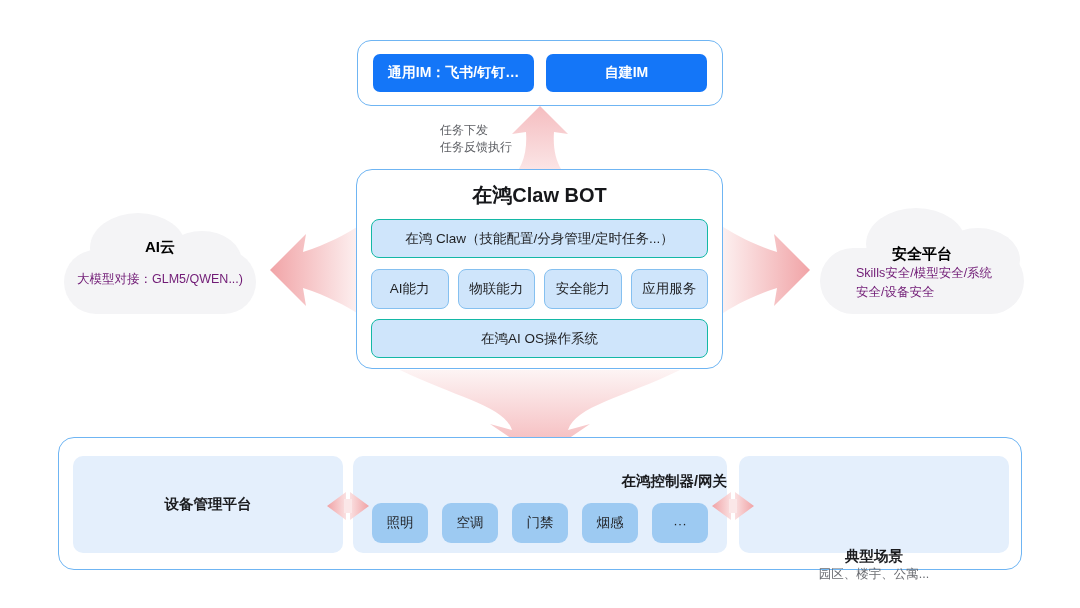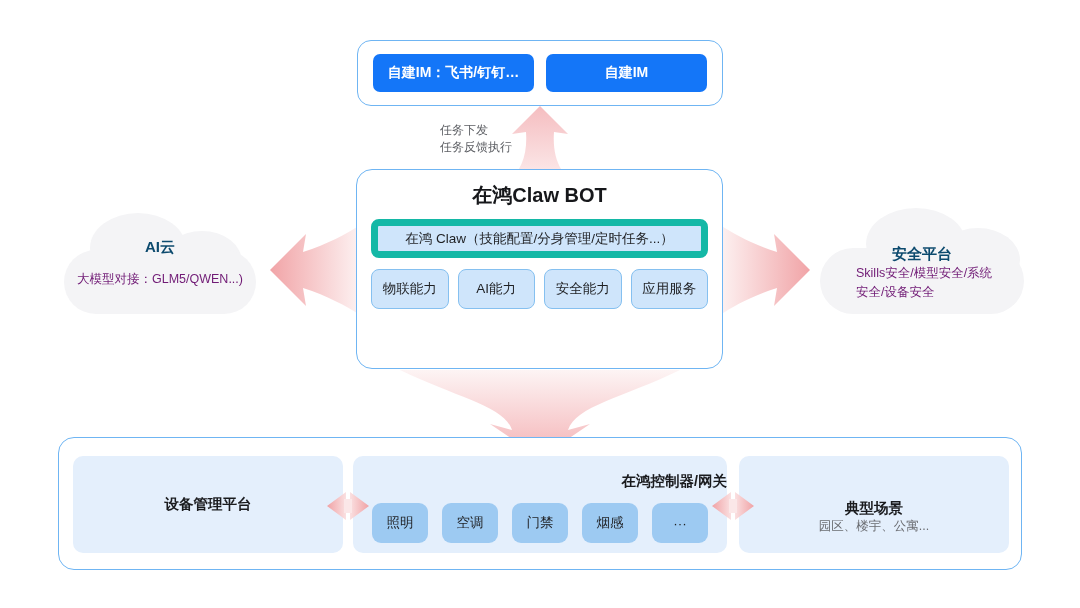--- a/index.html
+++ b/index.html
@@ -22,55 +22,55 @@
   
   .task-labels { position: absolute; left: 440px; top: 122px; width: 200px; text-align: left;
                  z-index: 3; font-size: 12px; line-height: 17px; color: #5e6065; }
 
   
   .bot-box { position: absolute; left: 356px; top: 169px; width: 367px; height: 200px;
              background: #fff; border: 1px solid #6fb5f3; border-radius: 16px; z-index: 2;
              padding: 0 14px; }
   .bot-title { margin-top: 15px; text-align: center; font-size: 20px; font-weight: 700;
                line-height: 20px; color: #16171a; }
-  .layer { margin-top: 14px; height: 39px; background: #cfe5fb; border: 7px solid #14b8a6;
+  .layer { margin-top: 14px; height: 39px; background: #cfe5fb; border: 1px solid #14b8a6;
            border-radius: 8px; display: flex; align-items: center; justify-content: center;
            font-size: 13.5px; color: #1f2023; }
   .caps-row { display: flex; gap: 9px; margin-top: 11px; }
   .cap-box { flex: 1; height: 40px; background: #cfe5fb; border: 1px solid #85c0f0;
              border-radius: 8px; display: flex; align-items: center; justify-content: center;
              font-size: 13.5px; color: #1f2023; }
   .os-layer { margin-top: 10px; }
 
   
   .cloud { position: absolute; z-index: 0; }
   .cloud-left { left: 60px; top: 206px; width: 200px; height: 112px; }
   .cloud-right { left: 816px; top: 202px; width: 212px; height: 118px; }
   .cloud-title { position: absolute; left: 0; width: 100%; text-align: center;
-                 font-size: 15px; font-weight: 700; color: #0c4a6e; z-index: 3; }
+                 font-size: 15px; font-weight: 700; color: #000000; z-index: 3; }
   .cloud-sub { position: absolute; font-size: 12.5px; color: #701a75; line-height: 19px; z-index: 3; }
   .cloud-left .cloud-title { top: 32px; }
   .cloud-left .cloud-sub { top: 64px; left: 0; width: 100%; text-align: center; }
   .cloud-right .cloud-title { top: 32px; margin-top: 11px; }
   .cloud-right .cloud-sub { top: 62px; left: 40px; width: 160px; text-align: left; }
 
   
   .bottom-box { position: absolute; left: 58px; top: 437px; width: 964px; height: 133px;
                 background: #fff; border: 1px solid #6fb5f3; border-radius: 16px; z-index: 2; }
   .panel { position: absolute; top: 18px; height: 97px; background: #e4effc; border-radius: 10px; }
   .panel-1 { left: 14px; width: 270px; display: flex; align-items: center; justify-content: center; }
   .panel-title { font-size: 14.5px; font-weight: 700; color: #1a1b1e; }
   .panel-2 { left: 294px; width: 374px; }
   .panel-2 .panel-title { display: block; text-align: right; padding-top: 16px; }
   .devices { display: flex; justify-content: center; gap: 14px; margin-top: 12px; }
   .device-box { width: 56px; height: 40px; background: #9dcaf2; border-radius: 9px;
                 display: flex; align-items: center; justify-content: center; font-size: 13.5px;
                 color: #1f2023; }
   .panel-3 { left: 680px; width: 270px; text-align: center; }
-  .panel-3 .panel-title { display: block; padding-top: 43px; }
+  .panel-3 .panel-title { display: block; padding-top: 43px; margin-top: 48px; }
   .panel-3 .panel-sub { font-size: 12.5px; color: #6a6c71; }
   .diamond-svg { position: absolute; top: 50px; z-index: 3; }
   .diamond-1 { left: 266px; }
   .diamond-2 { left: 651px; }
 </style>
 </head>
 <body>
 
 <div class="stage">
 
@@ -131,38 +131,39 @@
     <defs>
       <linearGradient id="gDown" x1="0" y1="0" x2="0" y2="1">
         <stop offset="0" stop-color="#fdf4f4"></stop>
           <stop offset="1" stop-color="#f4b3b6"></stop>
       </linearGradient>
     </defs>
     <path d="M0,0 C58,28 104,36 112,60 L90,54 L140,88 L190,54 L168,60 C176,36 222,28 280,0 Z" fill="url(#gDown)"></path>
   </svg>
 
   <div class="top-box">
-    <div class="im-btn">自建IM：飞书/钉钉…</div>
+    <div class="im-btn">通用IM：飞书/钉钉…</div>
     <div class="im-btn">自建IM</div>
   </div>
 
   <div class="task-labels">
     <div>任务下发</div>
     <div>任务反馈执行</div>
   </div>
 
   <div class="bot-box">
     <div class="bot-title">在鸿Claw BOT</div>
     <div class="layer">在鸿 Claw（技能配置/分身管理/定时任务...）</div>
     <div class="caps-row">
+      <div class="cap-box">AI能力</div>
       <div class="cap-box">物联能力</div>
-      <div class="cap-box">AI能力</div>
       <div class="cap-box">安全能力</div>
       <div class="cap-box">应用服务</div>
     </div>
+    <div class="layer os-layer">在鸿AI OS操作系统</div>
   </div>
 
   <div class="bottom-box">
     <div class="panel panel-1">
       <span class="panel-title">设备管理平台</span>
     </div>
 
     <div class="panel panel-2">
       <span class="panel-title">在鸿控制器/网关</span>
       <div class="devices">

